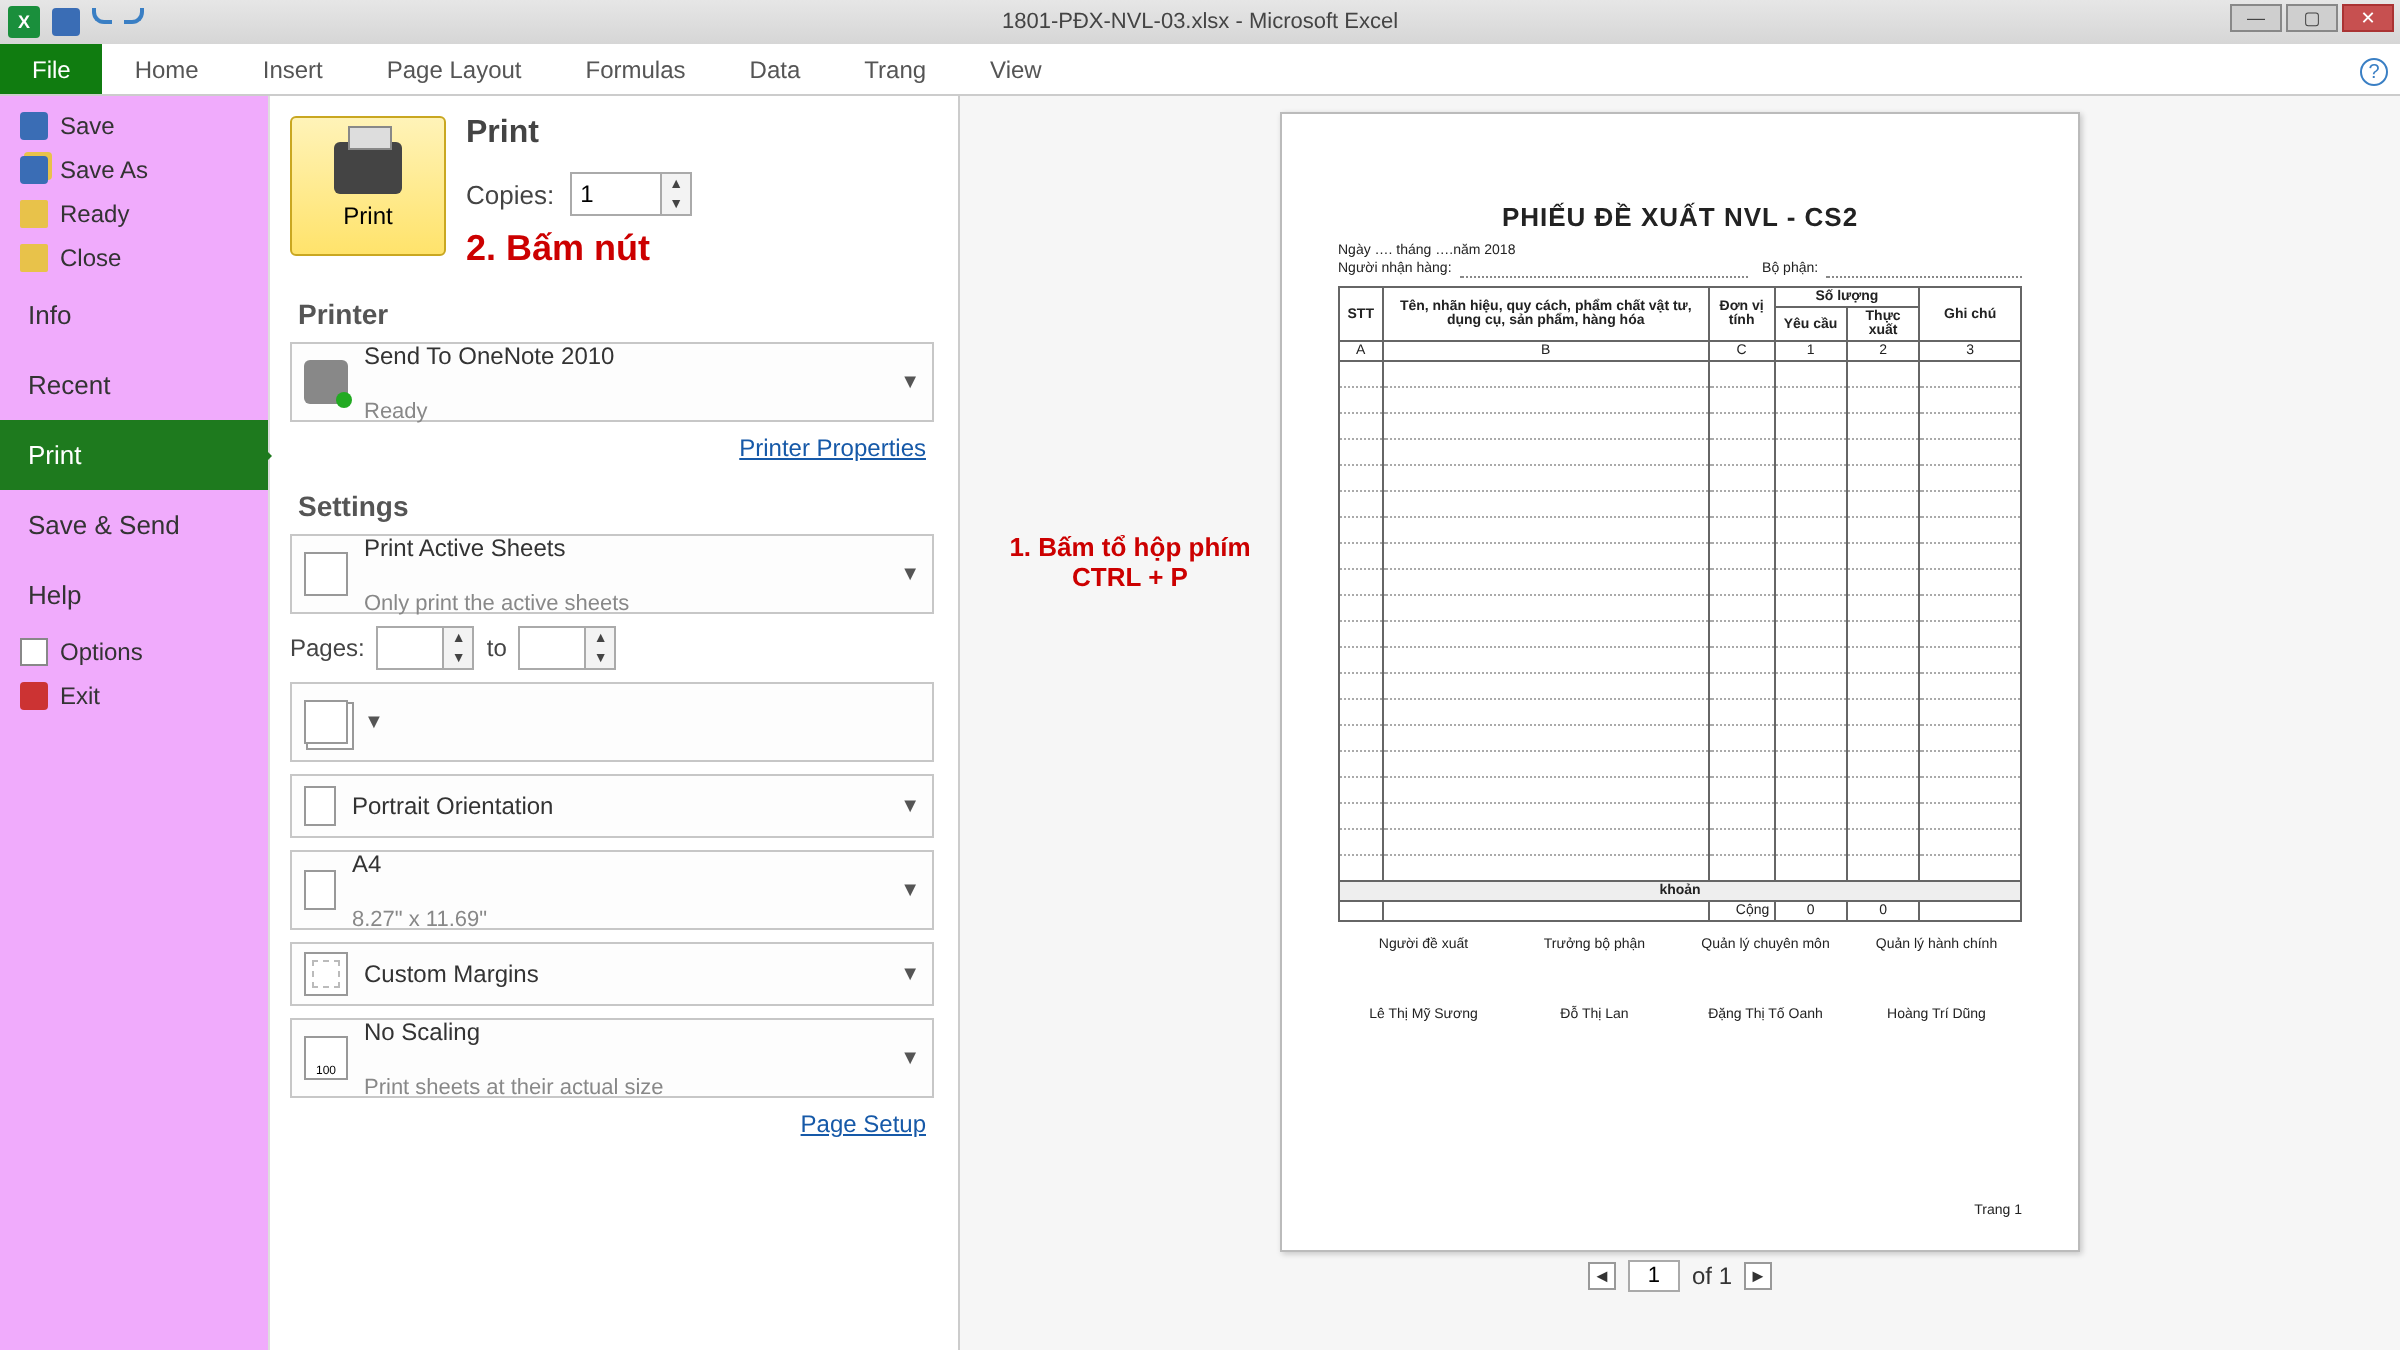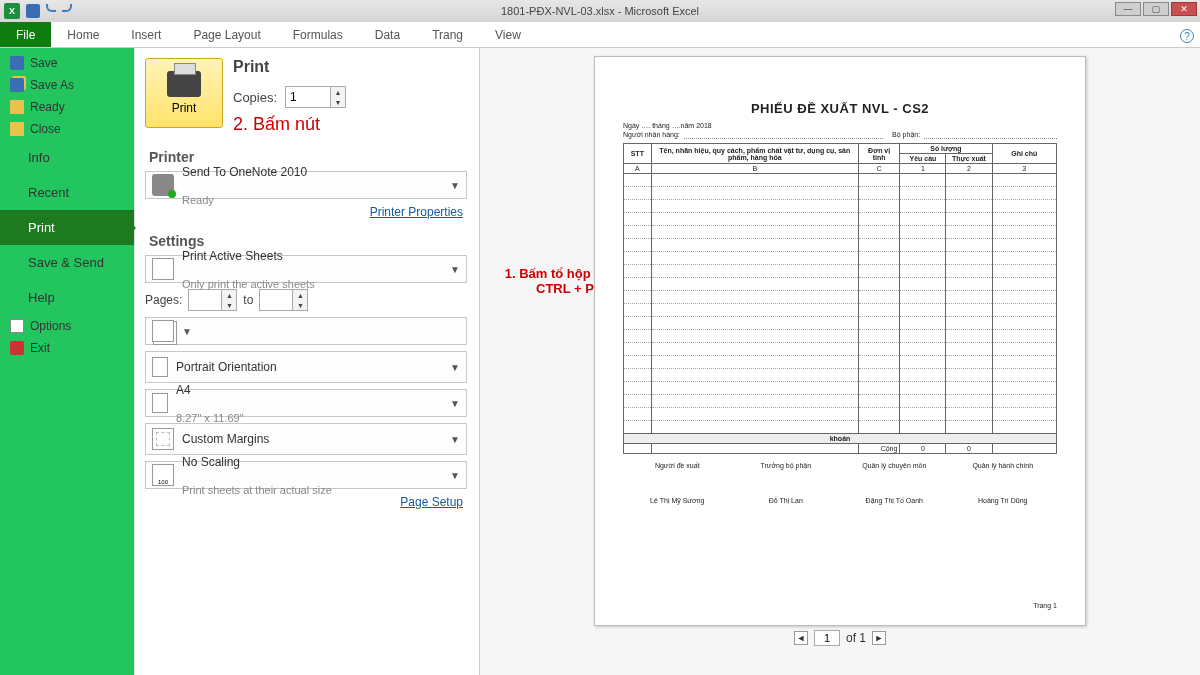--- a/index.html
+++ b/index.html
@@ -15,58 +15,58 @@
 .qat span{width:14px;height:14px;display:inline-block;}
 
 
 .ribbon{height:26px;background:#fff;border-bottom:1px solid #ccc;display:flex;align-items:stretch;}
 .file-tab{background:#107c10;color:#fff;padding:0 16px;display:flex;align-items:center;font-size:12px;}
 .rtab{padding:0 16px;display:flex;align-items:center;font-size:12px;color:#555;}
 .helpcircle{position:absolute;right:6px;top:29px;width:14px;height:14px;border:1px solid #3a7fc4;border-radius:50%;color:#3a7fc4;font-size:10px;display:flex;align-items:center;justify-content:center;}
 
 
 .backstage{display:flex;height:627px;}
-.left-rail{width:135px;background:#22c55e;border-right:1px solid #ddd;padding-top:4px;}
+.left-rail{width:135px;background:#f0abfc;border-right:1px solid #ddd;padding-top:4px;}
 .rail-item{display:flex;align-items:center;gap:6px;padding:4px 10px;font-size:12px;color:#333;height:22px;}
 .rail-icon{width:14px;height:14px;}
-.rail-big{padding:10px 28px;font-size:13px;color:#333;}
+.rail-big{padding:10px 14px;font-size:13px;color:#333;}
 .rail-active{background:#1e7a1e;color:#fff;position:relative;}
 .rail-active:after{content:"";position:absolute;right:-10px;top:50%;margin-top:-8px;border:8px solid transparent;border-left-color:#1e7a1e;}
 
 
 .center{width:345px;border-right:1px solid #ccc;padding:10px 12px 0 10px;position:relative;}
 .print-row{display:flex;gap:10px;align-items:flex-start;}
 .big-print-btn{width:78px;height:70px;background:linear-gradient(#fff3b8,#ffe36b);border:1px solid #c9a721;border-radius:3px;display:flex;flex-direction:column;align-items:center;justify-content:center;gap:4px;font-size:12px;}
 .printer-glyph{width:34px;height:26px;background:#444;border-radius:3px;position:relative;}
 .printer-glyph:before{content:"";position:absolute;top:-8px;left:7px;width:20px;height:10px;background:#ddd;border:1px solid #888;}
 .print-title{font-size:16px;font-weight:600;color:#444;}
 .copies-row{display:flex;align-items:center;gap:8px;margin-top:10px;font-size:13px;color:#444;}
 .spinner{display:flex;align-items:center;border:1px solid #aaa;height:22px;}
 .spinner input{width:44px;border:none;padding:2px 4px;font-size:12px;outline:none;}
 .spinbtns{display:flex;flex-direction:column;border-left:1px solid #aaa;}
 .sp{width:14px;height:10px;font-size:7px;display:flex;align-items:center;justify-content:center;background:#f3f3f3;}
-.annotation-2{color:#c00;font-weight:normal;font-size:18px;margin-top:6px;}
+.annotation-2{color:#c00;font-weight:bold;font-size:18px;margin-top:6px;}
 
 .sect-h{font-size:14px;font-weight:600;color:#555;margin:14px 4px 6px;}
 .info-i{position:absolute;right:10px;color:#3a7fc4;font-size:11px;border:1px solid #3a7fc4;border-radius:50%;width:13px;height:13px;display:flex;align-items:center;justify-content:center;}
-.dropdown{border:1px solid #c7c7c7;background:#fdfdfd;display:flex;align-items:center;height:28px;padding:3px 6px;gap:8px;margin-bottom:6px;position:relative;}
+.dropdown{border:1px solid #c7c7c7;background:#fdfdfd;display:flex;align-items:center;height:40px;padding:3px 6px;gap:8px;margin-bottom:6px;position:relative;}
 .dropdown.small{height:32px;}
 .dd-icon{width:22px;height:22px;flex:none;}
 .dd-text{flex:1;display:flex;flex-direction:column;justify-content:center;}
 .dd-title{font-size:12px;color:#333;}
 .dd-sub{font-size:11px;color:#888;margin-top:15px;}
 .dd-arrow{font-size:10px;color:#555;}
 .linklike{color:#1659a8;font-size:12px;text-align:right;margin:2px 4px 10px 0;text-decoration:underline;cursor:pointer;}
 .pages-row{display:flex;align-items:center;gap:6px;font-size:12px;color:#444;margin-bottom:6px;}
 .pages-row .spinner input{width:32px;}
 
 
 .preview{flex:1;background:#f6f6f6;display:flex;flex-direction:column;align-items:center;position:relative;padding-top:8px;}
 .annotation-1{position:absolute;left:10px;top:218px;color:#c00;font-weight:bold;font-size:13px;text-align:center;width:150px;}
-.paper{width:492px;height:570px;background:#fff;border:1px solid #bbb;box-shadow:1px 1px 3px rgba(0,0,0,0.2);padding:44px 28px 20px 28px;font-family:"Times New Roman",serif;color:#222;font-size:8px;position:relative;}
+.paper{width:400px;height:570px;background:#fff;border:1px solid #bbb;box-shadow:1px 1px 3px rgba(0,0,0,0.2);padding:44px 28px 20px 28px;font-family:"Times New Roman",serif;color:#222;font-size:8px;position:relative;}
 .doc-title{text-align:center;font-weight:bold;font-size:13px;letter-spacing:0.5px;margin-bottom:6px;}
 .doc-meta{font-size:7px;margin-bottom:2px;}
 .meta-row{display:flex;justify-content:space-between;}
 .dots{border-bottom:1px dotted #888;flex:1;margin-left:4px;height:8px;}
 table.doc{width:100%;border-collapse:collapse;margin-top:4px;}
 table.doc th,table.doc td{border:1px solid #666;font-size:7px;padding:1px 2px;text-align:center;}
 table.doc .desc{width:45%;}
 table.doc .empty-row td{height:13px;border-left:1px solid #666;border-right:1px solid #666;border-top:1px dotted #aaa;border-bottom:none;}
 .sum-row td{background:#eee;font-weight:bold;}
 .sig-row{display:flex;justify-content:space-around;font-size:7px;margin-top:8px;}

